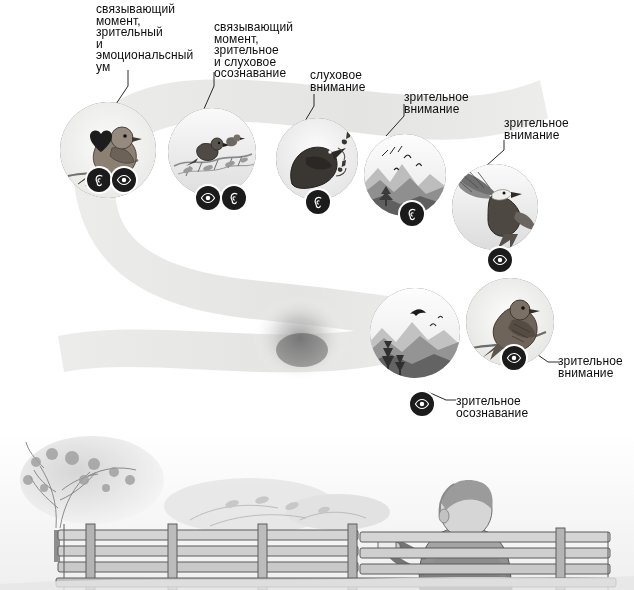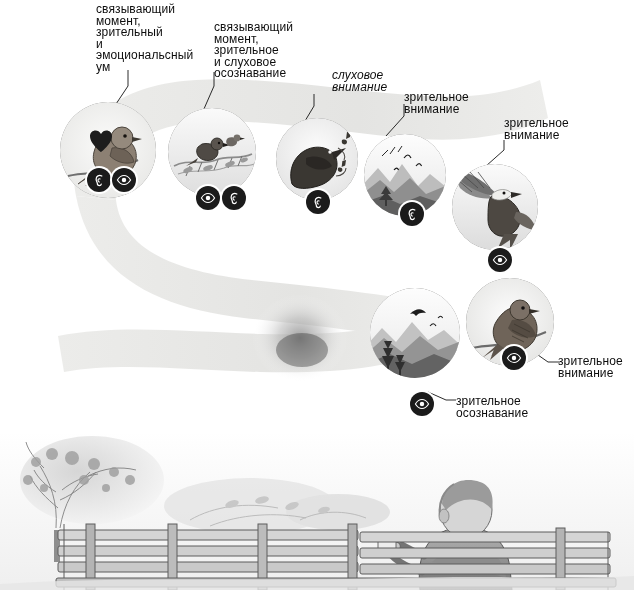--- a/index.html
+++ b/index.html
@@ -428,21 +428,21 @@
 зрительный
 и эмоциональсный
 ум</div>
 
   <div class="label" style="left:214px;top:22px;width:96px;">связывающий
 момент,
 зрительное
 и слуховое
 осознавание</div>
 
-  <div class="label" style="left:332px;top:70px;width:80px;font-style:italic;">слуховое
+  <div class="label" style="left:310px;top:70px;width:80px;">слуховое
 внимание</div>
 
   <div class="label" style="left:404px;top:92px;width:82px;">зрительное
 внимание</div>
 
   <div class="label" style="left:504px;top:118px;width:82px;">зрительное
 внимание</div>
 
   <div class="label" style="left:558px;top:356px;width:76px;">зрительное
 внимание</div>

